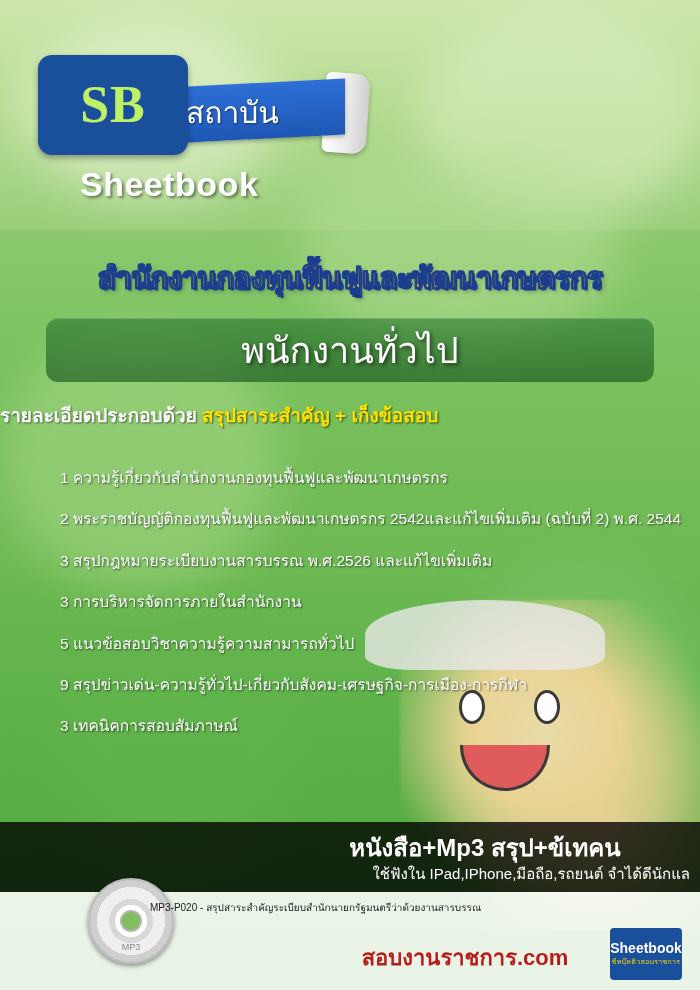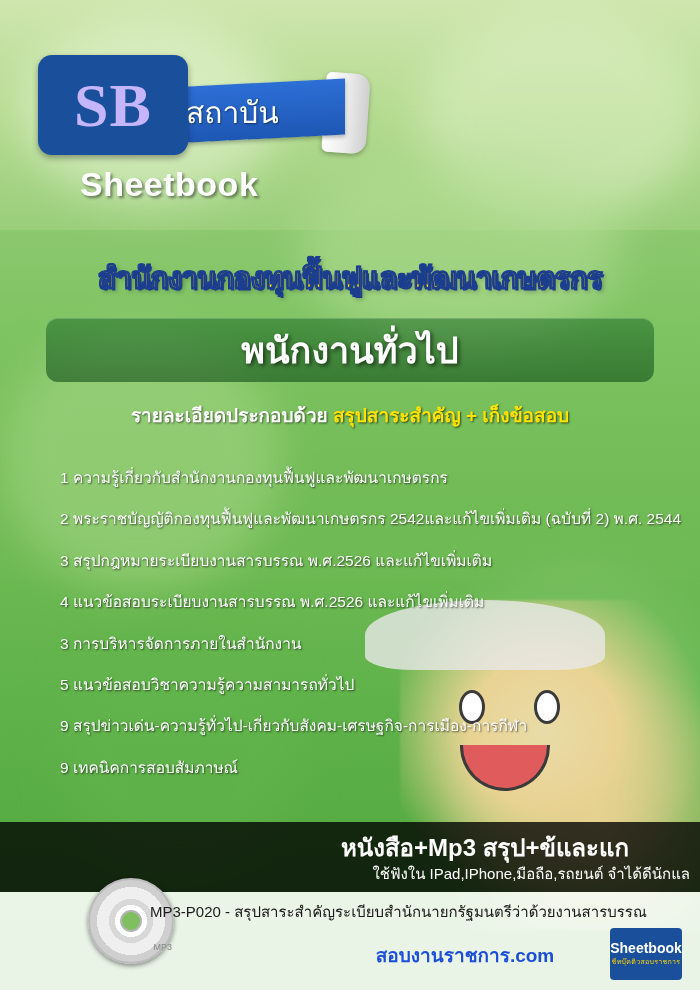--- a/index.html
+++ b/index.html
@@ -66,21 +66,21 @@
   .logo-sb {
     position: absolute; left: 0; top: 0;
     width: 150px; height: 100px;
     background: #1a4f9c;
     border-radius: 14px;
     box-shadow: 0 3px 6px rgba(0,0,0,.35);
     display: flex; align-items: center; justify-content: center;
   }
   .logo-sb-text {
     font-family: "Liberation Serif", serif;
-    font-weight: bold; font-size: 62px; color: #c4b5fd;
+    font-weight: bold; font-size: 52px; color: #bef264;
     letter-spacing: 1px; line-height: 1;
   }
   .logo-banner {
     position: absolute; left: 132px; top: 28px;
     width: 175px; height: 56px;
     background: linear-gradient(180deg,#2d6fd6 0%, #1e57b4 100%);
     transform: skewY(-3deg);
     box-shadow: 0 2px 4px rgba(0,0,0,.3);
   }
   .logo-banner-text {
@@ -116,28 +116,28 @@
   
   .position-bar {
     position: absolute; left: 46px; top: 318px;
     width: 608px; height: 64px;
     background: linear-gradient(180deg, rgba(30,110,40,.55) 0%, rgba(18,80,26,.62) 100%);
     border-radius: 12px;
     box-shadow: inset 0 1px 0 rgba(255,255,255,.2);
     display: flex; align-items: center; justify-content: center;
   }
   .position-text {
-    color: #ffffff; font-size: 36px; font-weight: bold;
+    color: #ffffff; font-size: 36px; font-weight: normal;
     text-shadow: 2px 2px 4px rgba(0,0,0,.6);
   }
 
   
   .detail-line {
     position: absolute; left: 0; top: 400px; width: 700px;
-    text-align: center; font-size: 19px; font-weight: bold;
+    text-align: left; font-size: 19px; font-weight: bold;
     white-space: nowrap;
   }
   .detail-white { color: #ffffff; text-shadow: 1px 1px 2px rgba(0,0,0,.55); }
   .detail-yellow { color: #ffe400; text-shadow: 1px 1px 2px rgba(0,0,0,.65); }
 
   
   .toc {
     position: absolute; left: 60px; top: 468px; width: 600px;
   }
   .toc-item {
@@ -173,35 +173,35 @@
     box-shadow: 0 2px 5px rgba(0,0,0,.45);
     border: 2px solid #bbb;
   }
   .cd-hole {
     position: absolute; left: 50%; top: 50%; width: 22px; height: 22px;
     margin: -11px 0 0 -11px; border-radius: 50%;
     background: #7fbf60; border: 2px solid #b5b5b5;
   }
   .cd-label {
     position: absolute; left: 0; bottom: 10px; width: 100%;
-    text-align: right; font-size: 9px; color: #888; font-weight: normal; margin-top: 11px;
+    text-align: center; font-size: 9px; color: #888; font-weight: normal; margin-top: 11px;
   }
 
   
   .bottom-strip {
     position: absolute; left: 0; top: 892px; width: 700px; height: 98px;
     background: rgba(255,255,255,.88);
   }
   .mp3-line {
     position: absolute; left: 150px; top: 900px; width: 520px;
-    font-size: 15px; color: #1b1b1b; white-space: nowrap;
+    font-size: 10px; color: #1b1b1b; white-space: nowrap;
   }
   .site-line {
     position: absolute; left: 330px; top: 940px; width: 270px;
-    text-align: center; font-size: 19px; font-weight: bold; color: #1d4ed8;
+    text-align: center; font-size: 22px; font-weight: bold; color: #b91c1c;
   }
   .sb-badge {
     position: absolute; left: 610px; top: 928px; width: 72px; height: 52px;
     background: #1a4f9c; border-radius: 4px;
     display: flex; flex-direction: column; align-items: center; justify-content: center;
   }
   .sb-badge-main {
     color: #fff; font-weight: bold; font-size: 14px; line-height: 1.1;
   }
   .sb-badge-sub {
@@ -247,29 +247,28 @@
 
   <div class="detail-line">
     <span class="detail-white">รายละเอียดประกอบด้วย</span>
     <span class="detail-yellow">สรุปสาระสำคัญ + เก็งข้อสอบ</span>
   </div>
 
   <div class="toc">
     <div class="toc-item">1 ความรู้เกี่ยวกับสำนักงานกองทุนฟื้นฟูและพัฒนาเกษตรกร</div>
     <div class="toc-item">2 พระราชบัญญัติกองทุนฟื้นฟูและพัฒนาเกษตรกร 2542และแก้ไขเพิ่มเติม (ฉบับที่ 2) พ.ศ. 2544</div>
     <div class="toc-item">3 สรุปกฎหมายระเบียบงานสารบรรณ พ.ศ.2526 และแก้ไขเพิ่มเติม</div>
-    <div class="toc-item">4 แนวข้อสอบระเบียบงานสารบรรณ พ.ศ.2526 และแก้ไขเพิ่มเติม</div>
     <div class="toc-item">3 การบริหารจัดการภายในสำนักงาน</div>
     <div class="toc-item">5 แนวข้อสอบวิชาความรู้ความสามารถทั่วไป</div>
     <div class="toc-item">9 สรุปข่าวเด่น-ความรู้ทั่วไป-เกี่ยวกับสังคม-เศรษฐกิจ-การเมือง-การกีฬา</div>
-    <div class="toc-item">9 เทคนิคการสอบสัมภาษณ์</div>
+    <div class="toc-item">3 เทคนิคการสอบสัมภาษณ์</div>
   </div>
 
   <div class="band"></div>
-  <div class="band-title">หนังสือ+Mp3 สรุป+ข้และแก</div>
+  <div class="band-title">หนังสือ+Mp3 สรุป+ข้เทคน</div>
   <div class="band-sub">ใช้ฟังใน IPad,IPhone,มือถือ,รถยนต์ จำได้ดีนักแล</div>
 
   <div class="bottom-strip"></div>
 
   <div class="cd">
     <div class="cd-hole"></div>
     <div class="cd-label">MP3</div>
   </div>
 
   <div class="mp3-line">MP3-P020 - สรุปสาระสำคัญระเบียบสำนักนายกรัฐมนตรีว่าด้วยงานสารบรรณ</div>

